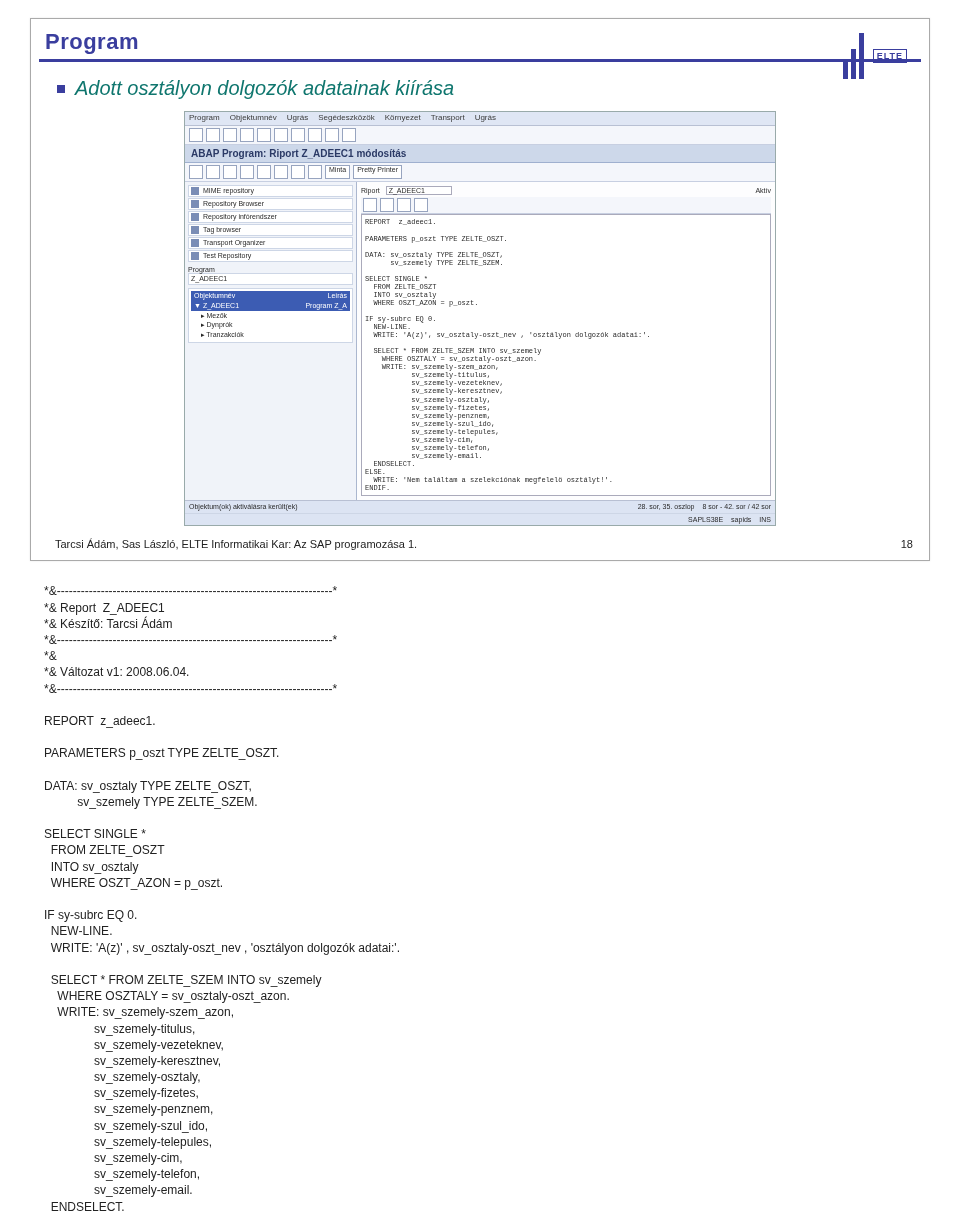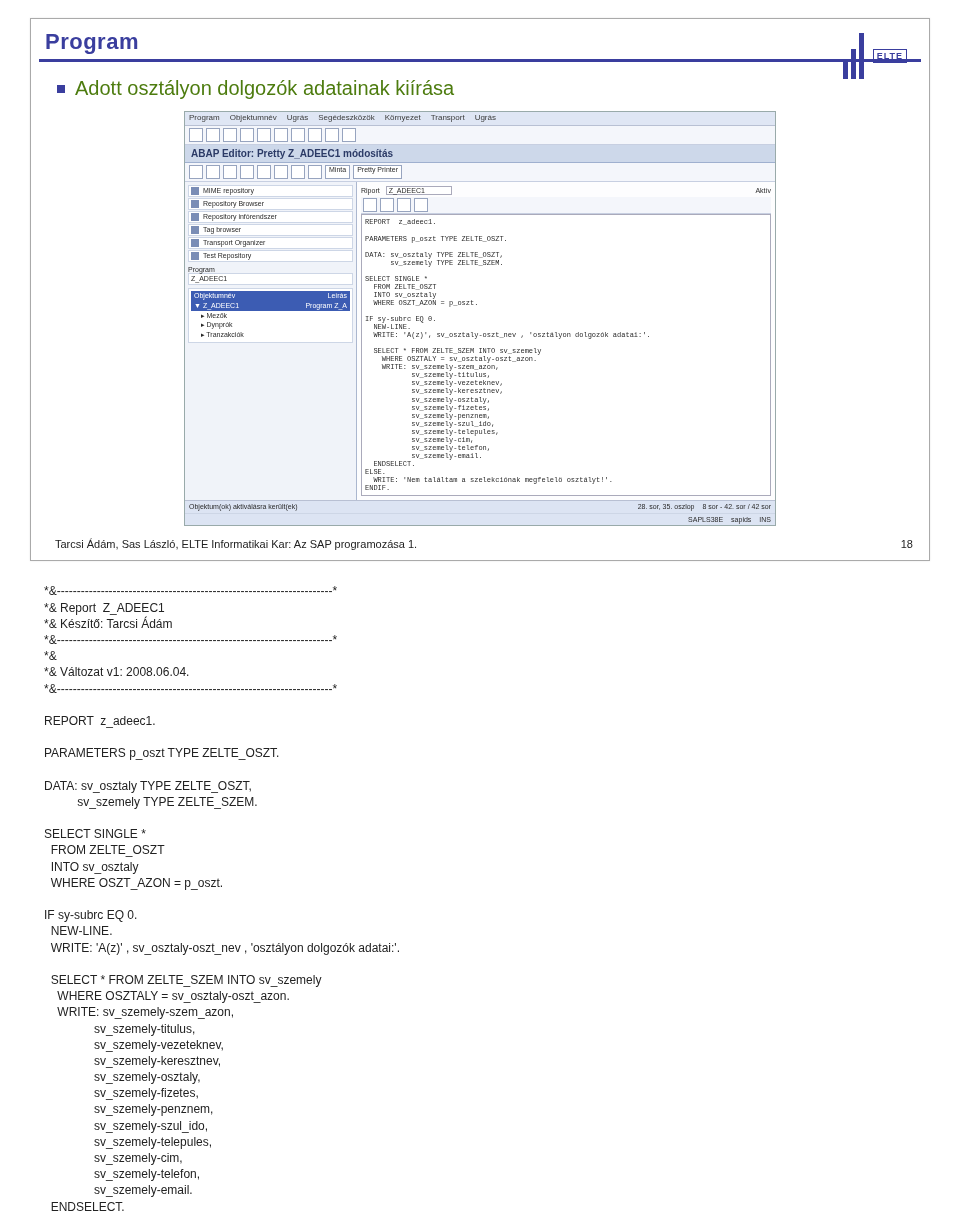--- a/index.html
+++ b/index.html
@@ -2,21 +2,21 @@
 <html><head>
 <meta charset="utf-8">
 <style>
   html,body{margin:0;padding:0;background:#fff;font-family:Arial,Helvetica,sans-serif;color:#333;}
   .page{width:960px;min-height:1212px;margin:0 auto;position:relative;background:#fff;padding:18px 30px 30px 30px;box-sizing:border-box;}
   .slide-frame{border:1px solid #aaa;padding:6px 8px 8px 8px;box-shadow:0 0 2px rgba(0,0,0,.1);position:relative;}
   .slide-title{color:#3a3e9e;font-size:22px;font-weight:bold;letter-spacing:.5px;padding:4px 6px 2px 6px;}
   .slide-title-underline{height:3px;background:#3a3e9e;margin:2px 0 12px 0;}
   .bullet-row{display:flex;align-items:center;padding:2px 8px 6px 18px;}
   .bullet-sq{width:8px;height:8px;background:#3a3e9e;margin-right:10px;flex:0 0 auto;}
-  .bullet-text{color:#4d7c0f;font-size:20px;line-height:1.25;}
+  .bullet-text{color:#0f766e;font-size:20px;line-height:1.25;font-style:italic;}
   .logo{position:absolute;top:14px;right:22px;width:64px;height:46px;}
   .logo .bars{position:absolute;left:0;top:0;width:20px;height:46px;}
   .logo .bars span{display:block;width:5px;height:46px;background:#3a3e9e;position:absolute;}
   .logo .bars span:nth-child(1){left:0;height:18px;top:28px;}
   .logo .bars span:nth-child(2){left:8px;height:30px;top:16px;}
   .logo .bars span:nth-child(3){left:16px;height:46px;top:0;}
   .logo .elte{position:absolute;right:0;bottom:16px;font-size:9px;letter-spacing:1px;color:#3a3e9e;font-weight:bold;border:1px solid #3a3e9e;padding:1px 3px;}
   .screenshot-box{width:590px;margin:4px auto 6px auto;border:1px solid #9aa;background:#e9ecf5;font-size:7px;line-height:1.1;color:#2a2a2a;}
   .sap-menubar{background:#dfe6f4;color:#3b3b3b;padding:2px 4px;font-size:8px;border-bottom:1px solid #b8c0d3;display:flex;gap:10px;}
   .sap-toolbar{background:#f4f6fb;padding:2px 4px;border-bottom:1px solid #c7cfe1;display:flex;gap:3px;}
@@ -75,21 +75,21 @@
         <span class="btn"></span>
         <span class="btn"></span>
         <span class="btn"></span>
         <span class="btn"></span>
         <span class="btn"></span>
         <span class="btn"></span>
         <span class="btn"></span>
         <span class="btn"></span>
         <span class="btn"></span>
       </div>
-      <div class="sap-titlebar">ABAP Editor: Pretty Z_ADEEC1 módosítás</div>
+      <div class="sap-titlebar">ABAP Program: Riport Z_ADEEC1 módosítás</div>
       <div class="sap-toolbar">
         <span class="btn"></span>
         <span class="btn"></span>
         <span class="btn"></span>
         <span class="btn"></span>
         <span class="btn"></span>
         <span class="btn"></span>
         <span class="btn"></span>
         <span class="btn"></span>
         <span class="btn" style="width:auto;padding:0 3px;font-size:7px;">Minta</span>

